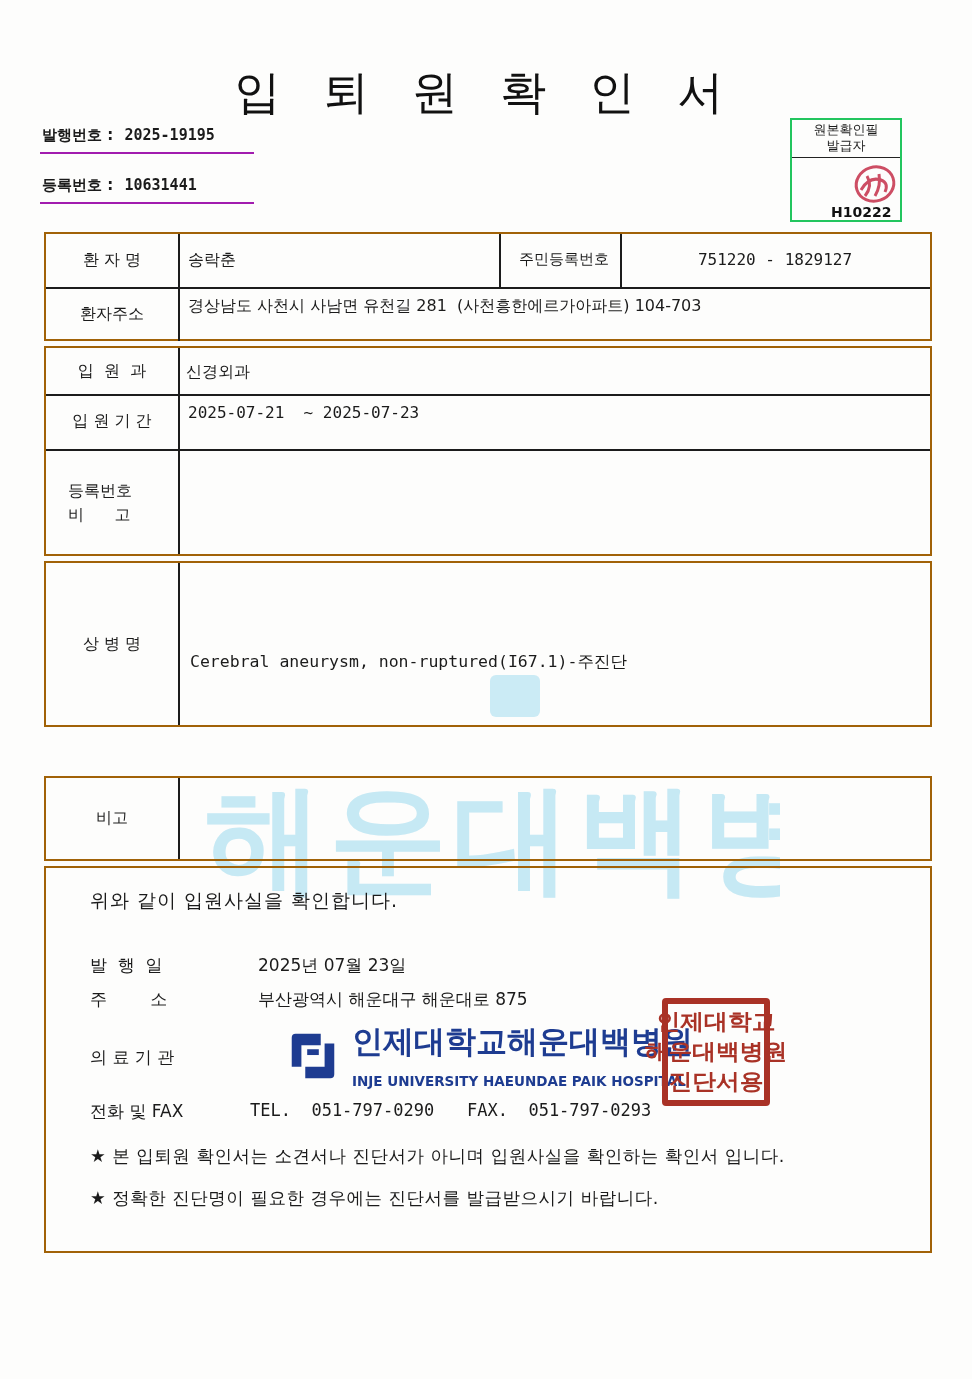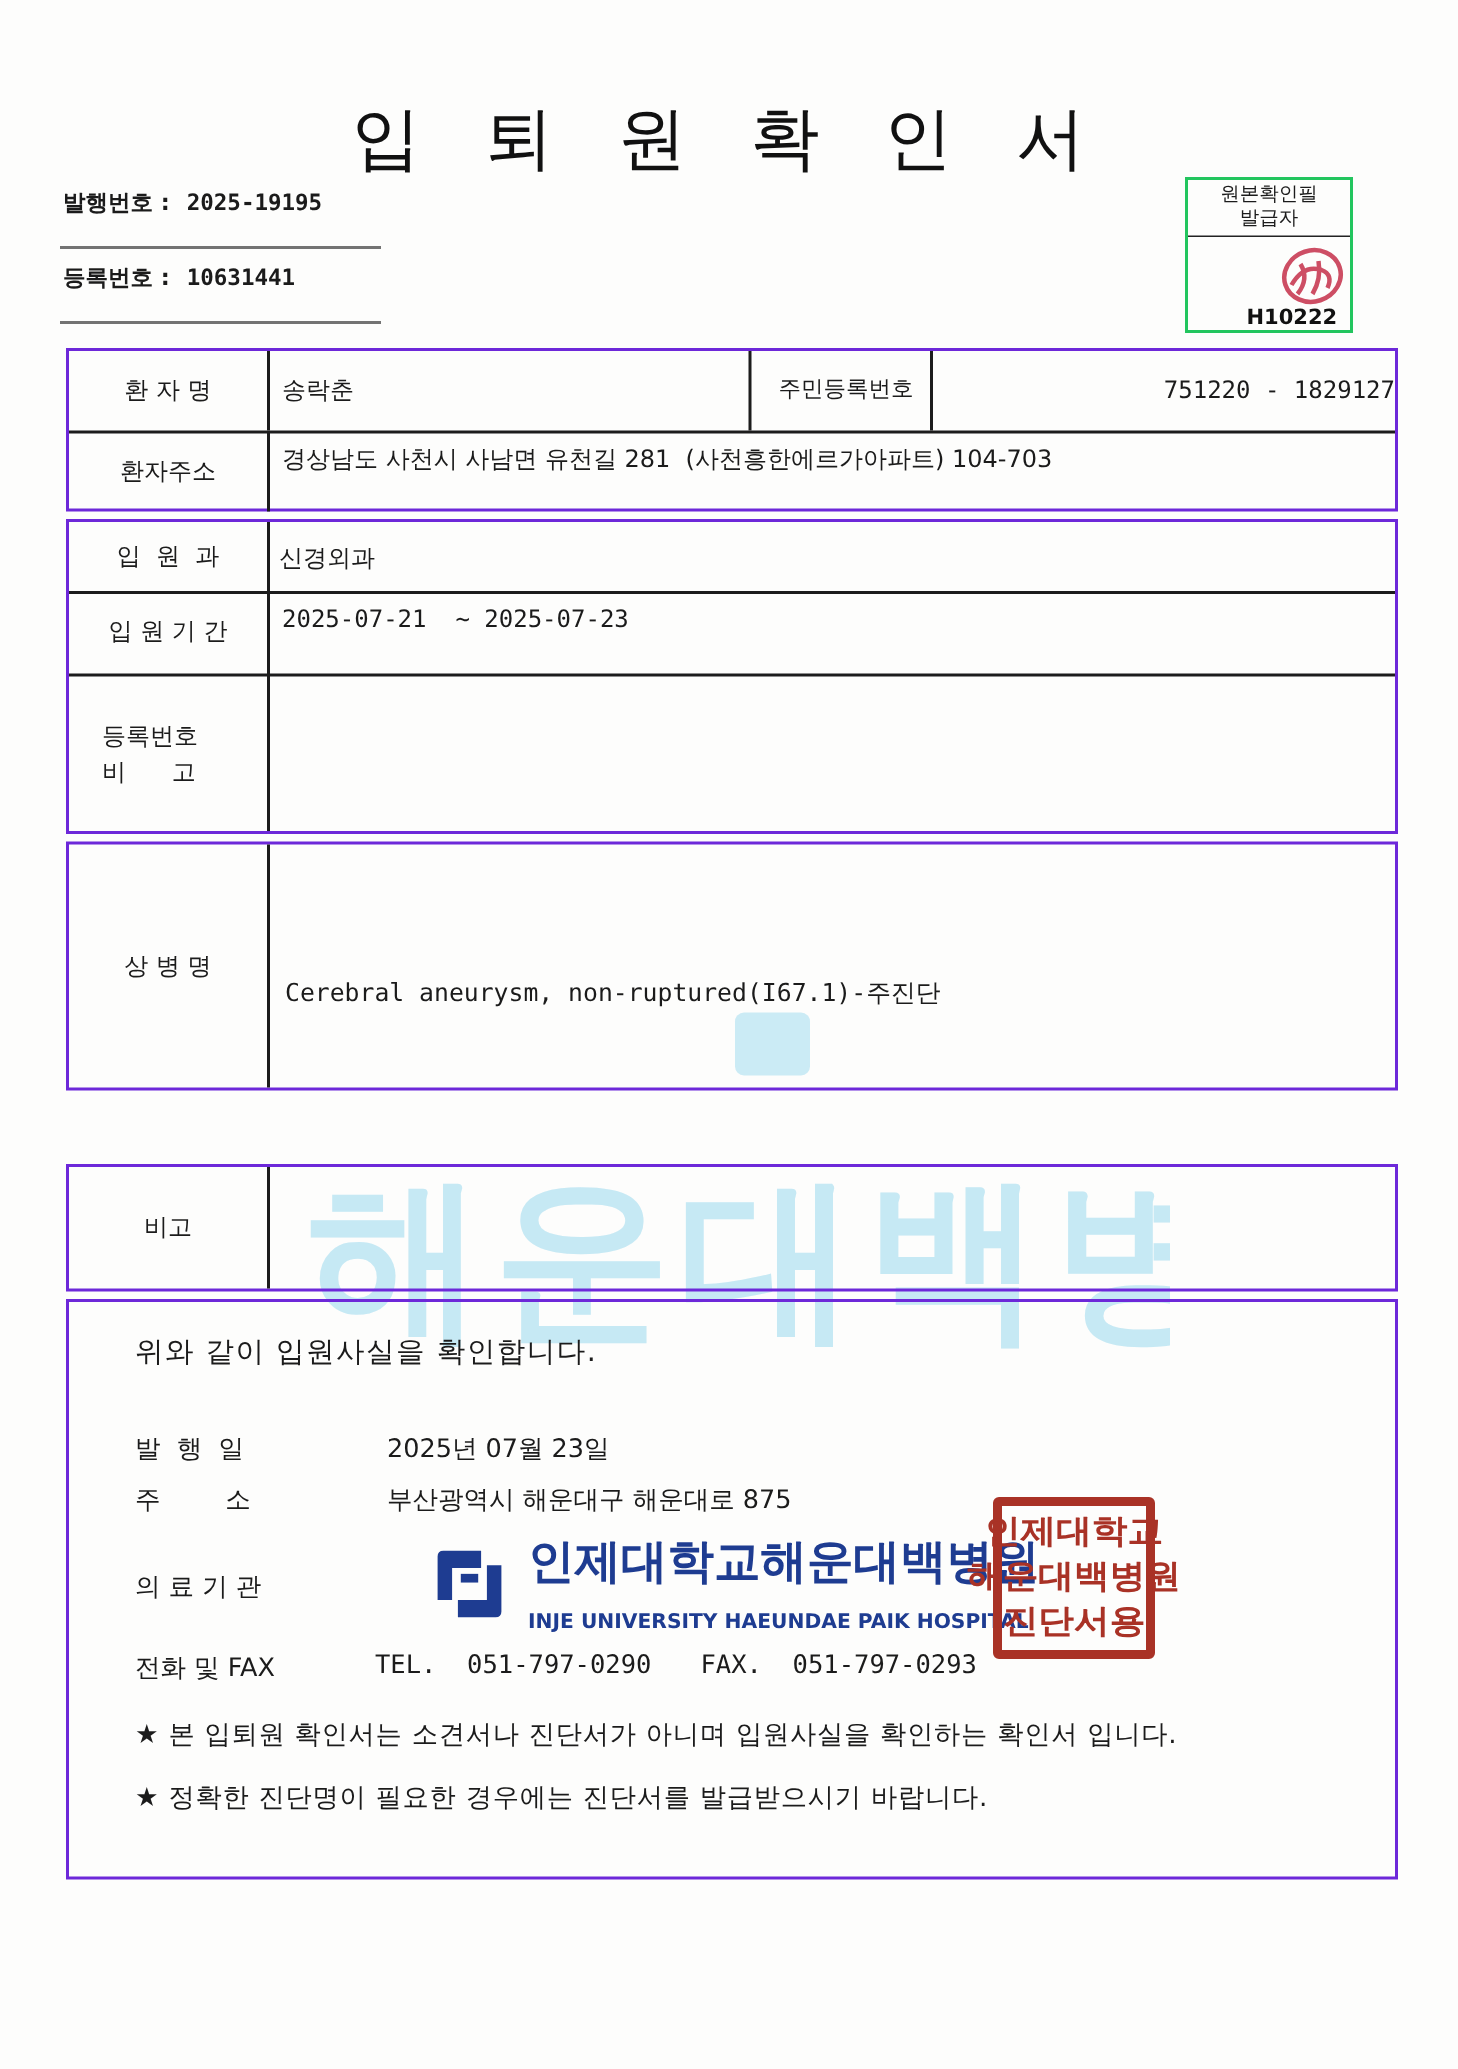--- a/index.html
+++ b/index.html
@@ -19,42 +19,42 @@
   }
   .watermark-blob { position:absolute; left:290px; top:10px; width:50px; height:42px;
     background:rgba(122,204,234,0.38); border-radius:6px; }
 
   
   .doc-title {
     position:absolute; left:0; top:62px; width:972px; text-align:center;
     font-size:46px; font-weight:500; letter-spacing:14px; color:#111; z-index:2;
   }
   .num-line {
-    position:absolute; left:40px; width:214px; border-bottom:2px solid #737373;
-    font-size:15px; font-weight:bold; padding:0 0 19px 2px; z-index:2;
+    position:absolute; left:40px; width:214px; border-bottom:2px solid #a21caf;
+    font-size:15px; font-weight:bold; padding:0 0 7px 2px; z-index:2;
   }
   .num-line .val { font-weight:bold; margin-left:6px; }
   #issue-line { top:126px; }
   #reg-line  { top:176px; }
 
   
   .verify-box {
     position:absolute; left:790px; top:118px; width:112px; height:104px;
     border:2px solid #22c55e; z-index:2; background:transparent;
   }
   .verify-head {
     border-bottom:1.5px solid #222; text-align:center; font-size:13px;
     line-height:16px; padding:2px 0 3px 0; font-weight:500;
   }
   .verify-stamp-area { position:relative; height:62px;margin-left:29px; }
   .issuer-stamp { position:absolute; left:24px; top:2px; }
   .verify-code { position:absolute; left:10px; bottom:0px; font-size:14px; font-weight:bold; color:#111; }
 
   
-  .tbox { position:absolute; left:44px; width:888px; border:2px solid #6d28d9; background:transparent; z-index:1; }
+  .tbox { position:absolute; left:44px; width:888px; border:2px solid #a16207; background:transparent; z-index:1; }
   .cell-label {
     position:absolute; left:0; top:0; bottom:0; width:132px;
     display:flex; align-items:center; justify-content:center;
     font-size:16px; font-weight:500; text-align:center;
   }
   .cell-label.two-line { flex-direction:column; line-height:24px; align-items:flex-start; padding-left:22px; }
   .vline { position:absolute; top:0; bottom:0; width:1.5px; background:#1c1c1c; }
   .hline { position:absolute; left:0; right:0; height:1.5px; background:#1c1c1c; }
 
   .val-16 { font-size:16px; }
@@ -116,21 +116,21 @@
   <div class="tbox" style="top:232px; height:109px;">
     <div class="hline" style="top:53px;"></div>
 
     <div style="position:absolute; left:0; top:0; width:100%; height:53px;">
       <div class="cell-label pre" style="height:53px;">환 자 명</div>
       <div class="vline" style="left:132px; height:53px;"></div>
       <div class="val-16" style="position:absolute; left:142px; top:16px;">송락춘</div>
       <div class="vline" style="left:453px; height:53px;"></div>
       <div class="pre" style="position:absolute; left:462px; top:16px; width:112px; text-align:center; font-size:15px;">주민등록번호</div>
       <div class="vline" style="left:574px; height:53px;"></div>
-      <div class="mono" style="position:absolute; left:574px; top:16px; width:310px; text-align:right; font-size:16px;">751220 - 1829127</div>
+      <div class="mono" style="position:absolute; left:574px; top:16px; width:310px; text-align:center; font-size:16px;">751220 - 1829127</div>
     </div>
 
     <div style="position:absolute; left:0; top:54px; width:100%; height:53px;">
       <div class="cell-label" style="height:53px;">환자주소</div>
       <div class="vline" style="left:132px; height:53px;"></div>
       <div class="val-16 pre" style="position:absolute; left:142px; top:8px;">경상남도 사천시 사남면 유천길 281  (사천흥한에르가아파트) 104-703</div>
     </div>
   </div>
 
   <div class="tbox" style="top:346px; height:210px;">

